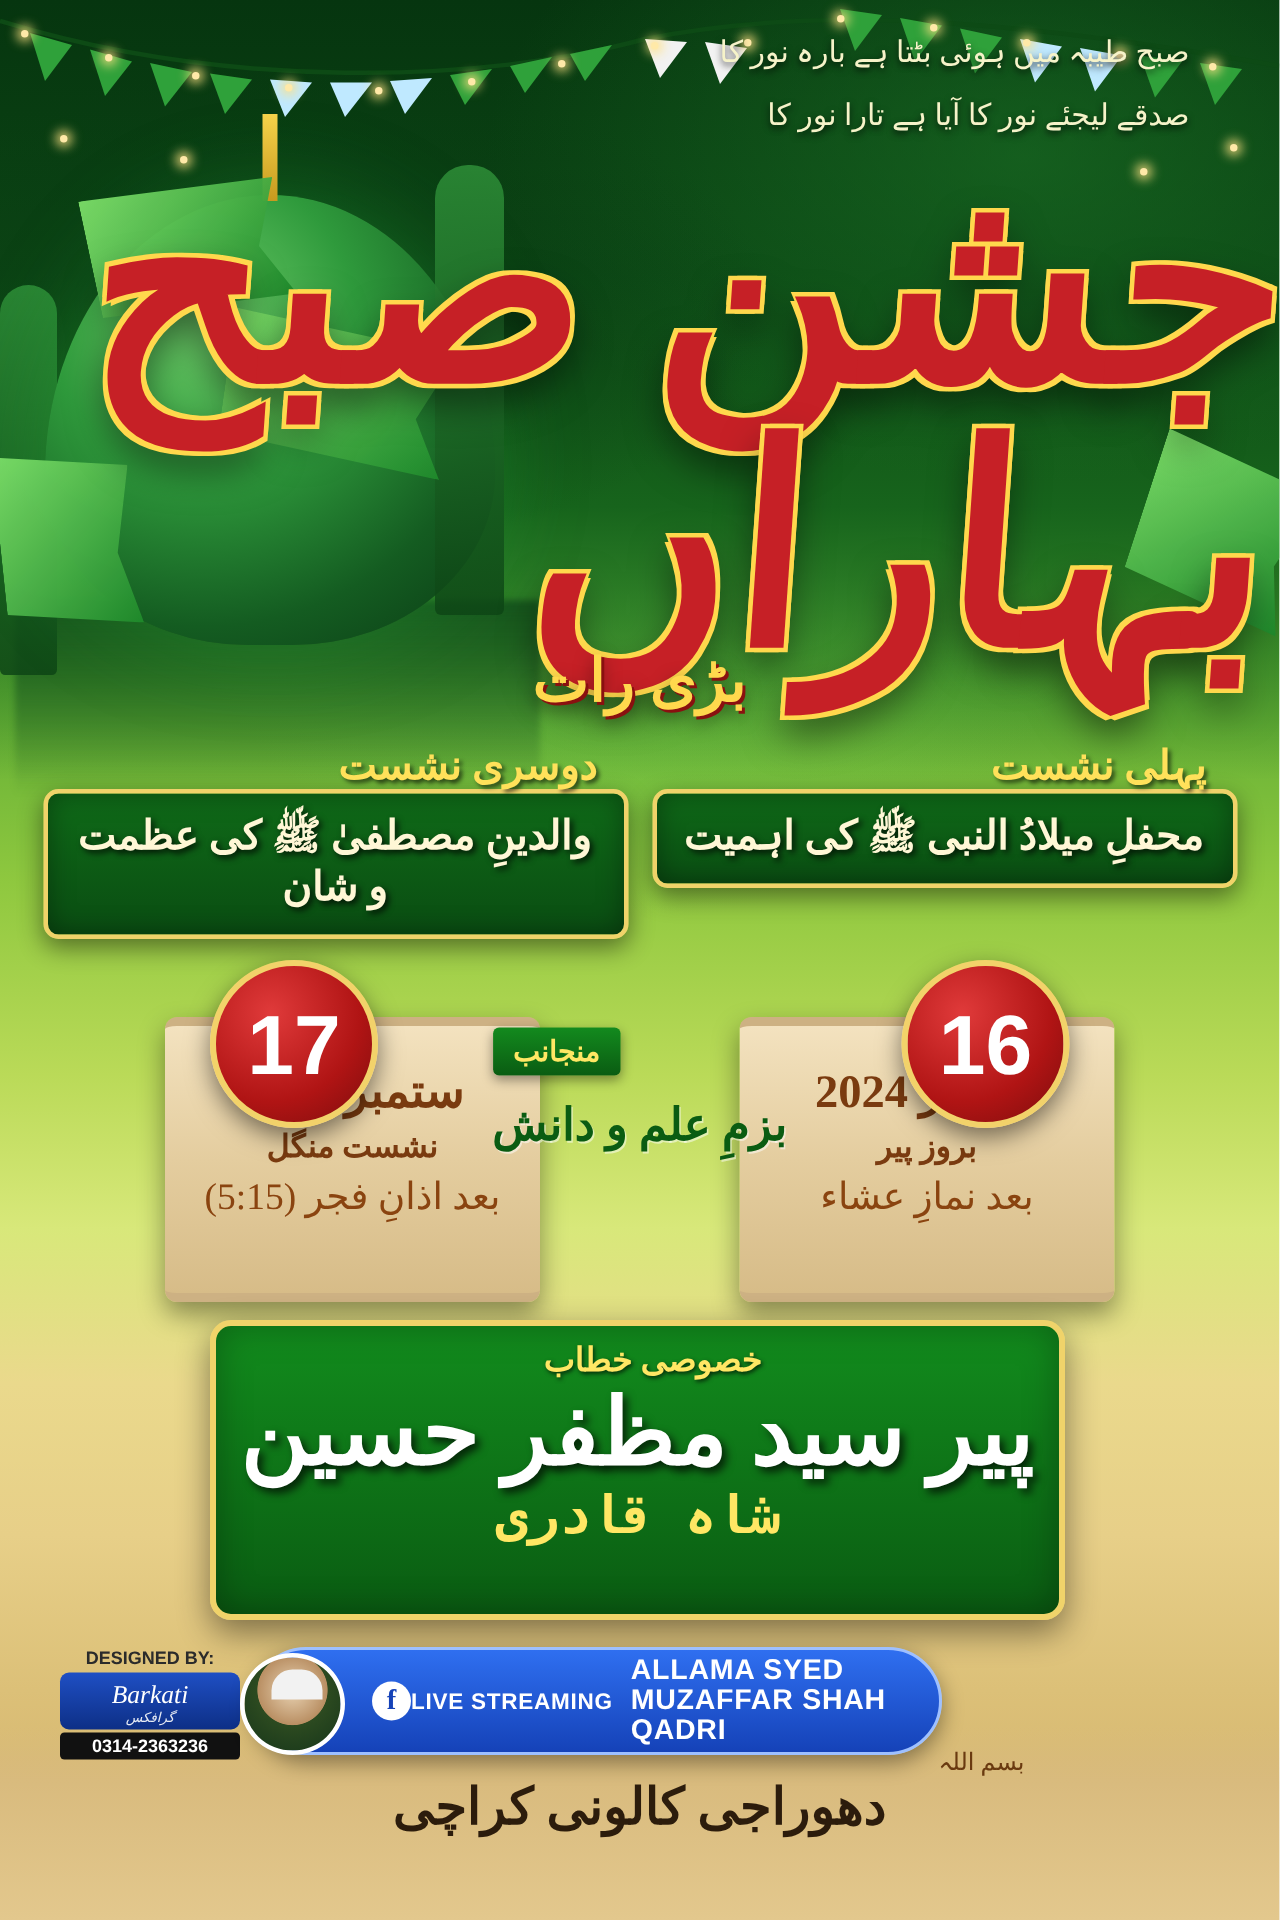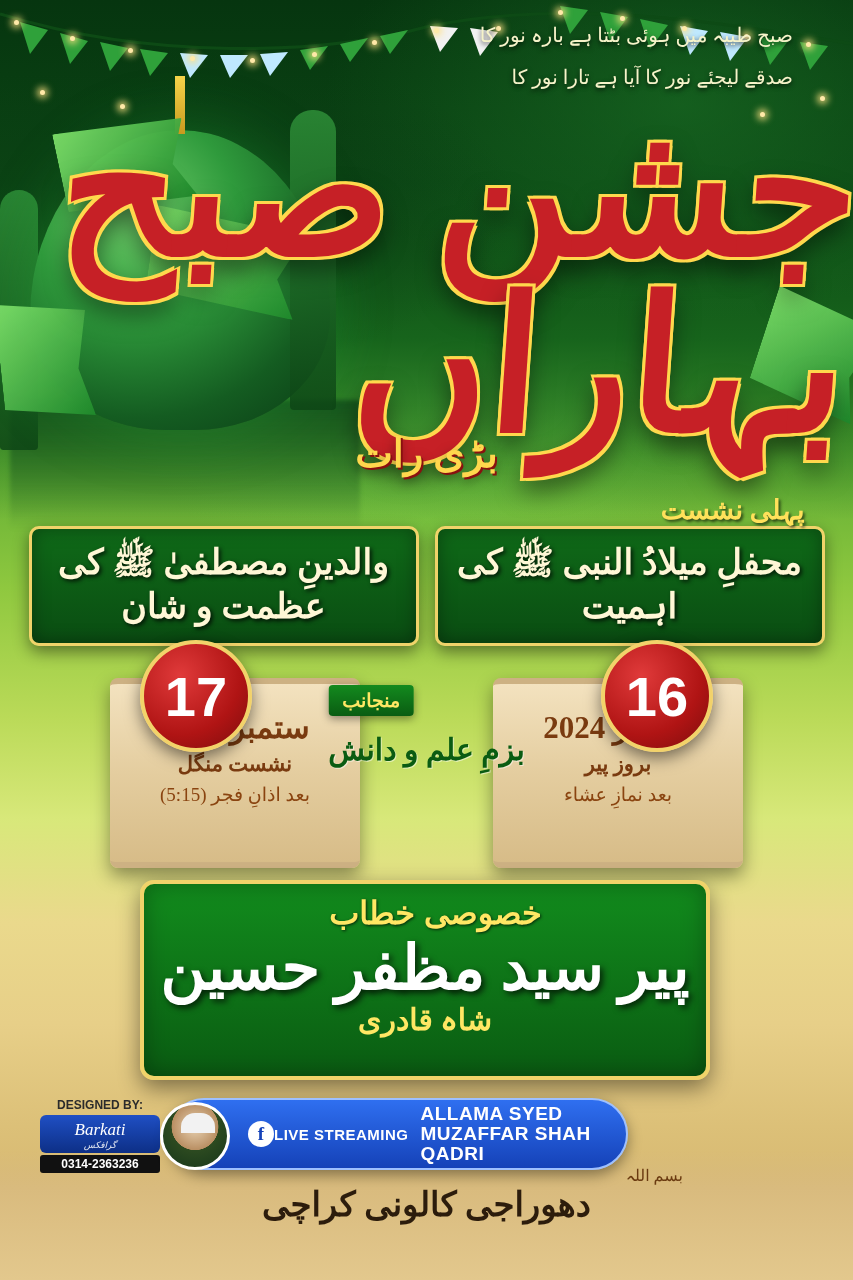--- a/index.html
+++ b/index.html
@@ -135,21 +135,21 @@
     margin-top: 26px;
     background: linear-gradient(180deg, #0f6a18 0%, #0a4d12 100%);
     border: 3px solid #f0d36a;
     border-radius: 10px;
     padding: 12px 14px 14px;
     box-shadow: 0 6px 16px rgba(0,0,0,.45), inset 0 0 18px rgba(0,0,0,.35);
   }
   .session-text {
     direction: rtl; text-align: center;
     font-family: "Liberation Serif", serif;
-    font-size: 35px; font-weight: bold; color: #fff7d6;
+    font-size: 27px; font-weight: bold; color: #fff7d6;
     text-shadow: 2px 2px 4px rgba(0,0,0,.8);
     line-height: 1.25;
   }
   
   .dates {
     position: absolute; left: 0; top: 640px; width: 853px; height: 240px;
   }
   .scroll {
     position: absolute; width: 250px; height: 190px; top: 38px;
     background: linear-gradient(180deg, #f3e2bf 0%, #e4cd9f 50%, #d7bc88 100%);
@@ -158,21 +158,21 @@
     border-top: 6px solid #cdb183; border-bottom: 6px solid #cdb183;
   }
   .scroll.right { right: 110px; }
   .scroll.left  { left: 110px; }
   .scroll-inner {
     direction: rtl; text-align: center; padding: 26px 10px 0;
     font-family: "Liberation Serif", serif; color: #7a3b10;
   }
   .scroll-date { font-size: 31px; font-weight: bold; line-height: 1.15; }
   .scroll-day { font-size: 21px; font-weight: bold; margin-top: 6px; }
-  .scroll-time { font-size: 19px; margin-top: 6px; color: #8a4410; }
+  .scroll-time { font-size: 25px; margin-top: 6px; color: #8a4410; }
   .badge {
     position: absolute; top: 0; width: 112px; height: 112px; border-radius: 50%;
     background: radial-gradient(circle at 35% 30%, #e03a3a 0%, #b01414 60%, #7c0d0d 100%);
     border: 4px solid #f2d26a;
     color: #fff; font-size: 56px; font-weight: bold;
     display: flex; align-items: center; justify-content: center;
     box-shadow: 0 6px 16px rgba(0,0,0,.5);
   }
   .badge.right { right: 140px; }
   .badge.left  { left: 140px; }
@@ -197,34 +197,34 @@
   }
   
   .speaker-panel {
     position: absolute; left: 140px; top: 880px; width: 570px; height: 200px;
     background: linear-gradient(180deg, #128c1d 0%, #0a5c12 100%);
     border: 4px solid #f0d36a; border-radius: 14px;
     box-shadow: 0 8px 22px rgba(0,0,0,.45), inset 0 0 24px rgba(0,0,0,.3);
     text-align: center; direction: rtl; padding-top: 10px;
   }
   .speaker-kicker {
-    font-family: Liberation Sans, sans-serif; font-size: 32px; font-weight: bold;
+    font-family: Liberation Serif, serif; font-size: 22px; font-weight: bold;
     color: #ffe764; text-shadow: 1px 1px 3px rgba(0,0,0,.7); margin-left: 21px;
   }
   .speaker-title {
     font-family: "Liberation Serif", serif; font-size: 22px; font-weight: bold;
     color: #fff3c4; margin-top: 4px;
   }
   .speaker-name {
     font-family: "Liberation Serif", serif; font-size: 62px; font-weight: bold;
     color: #ffffff; line-height: 1.1; margin-top: 2px;
     text-shadow: 3px 3px 6px rgba(0,0,0,.7);
   }
   .speaker-suffix {
-    font-family: Liberation Serif, serif; font-size: 30px; font-weight: bold;
+    font-family: Liberation Mono, monospace; font-size: 35px; font-weight: bold;
     color: #ffe764;
   }
   
   .designed {
     position: absolute; left: 40px; top: 1098px; width: 120px; text-align: center;
   }
   .designed-label { font-size: 12px; font-weight: bold; color: #2b2b2b; }
   .designed-logo {
     margin-top: 3px;
     background: linear-gradient(180deg,#1f4fc4,#0d2f86);
@@ -372,20 +372,21 @@
   <div class="title-sub">بڑی رات</div>
 
   <div class="sessions">
     <div class="session">
       <div class="session-tag">پہلی نشست</div>
       <div class="session-box">
         <div class="session-text">محفلِ میلادُ النبی ﷺ کی اہمیت</div>
       </div>
     </div>
     <div class="session">
+      <div class="session-tag">دوسری نشست</div>
       <div class="session-box">
         <div class="session-text">والدینِ مصطفیٰ ﷺ کی عظمت و شان</div>
       </div>
     </div>
   </div>
 
   <div class="dates">
     <div class="scroll right">
       <div class="scroll-inner">
         <div class="scroll-date">ستمبر 2024</div>

